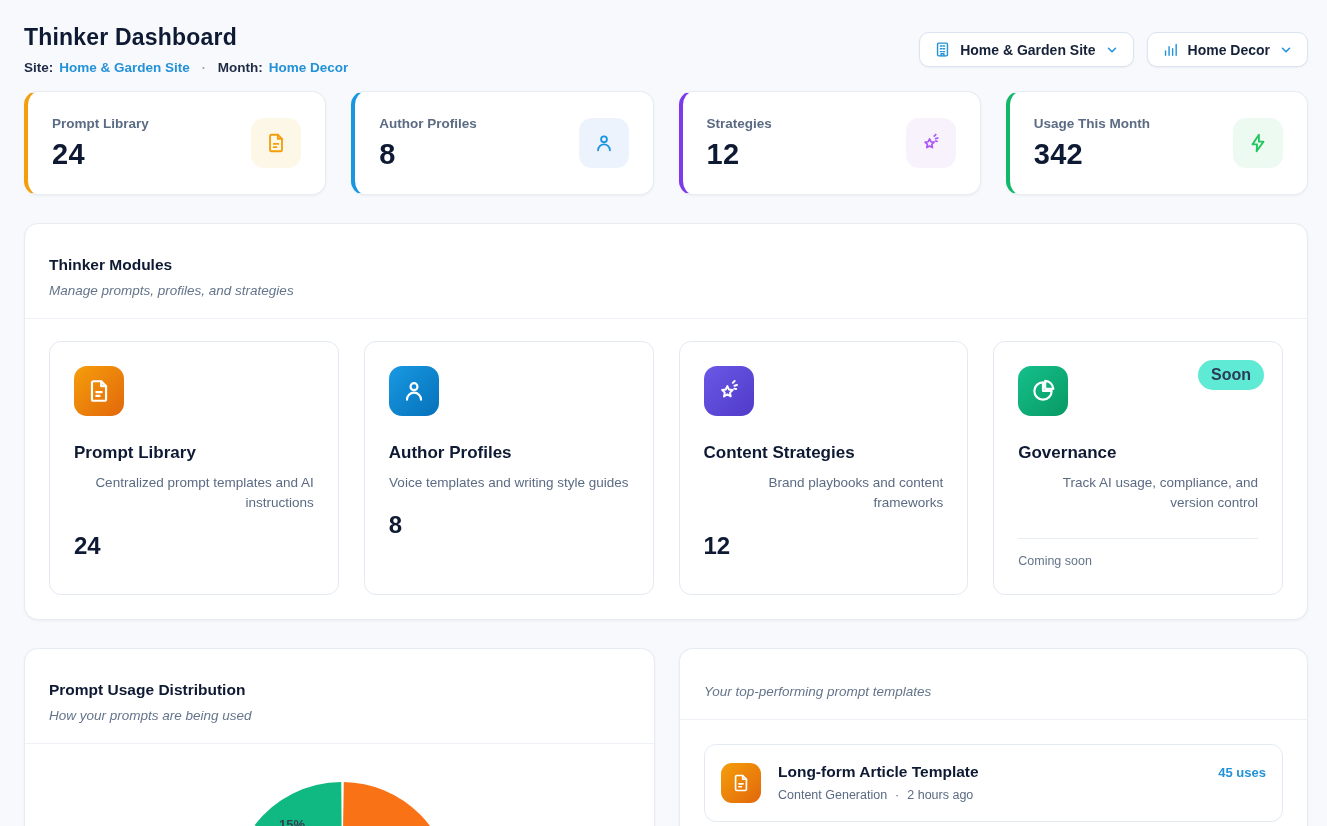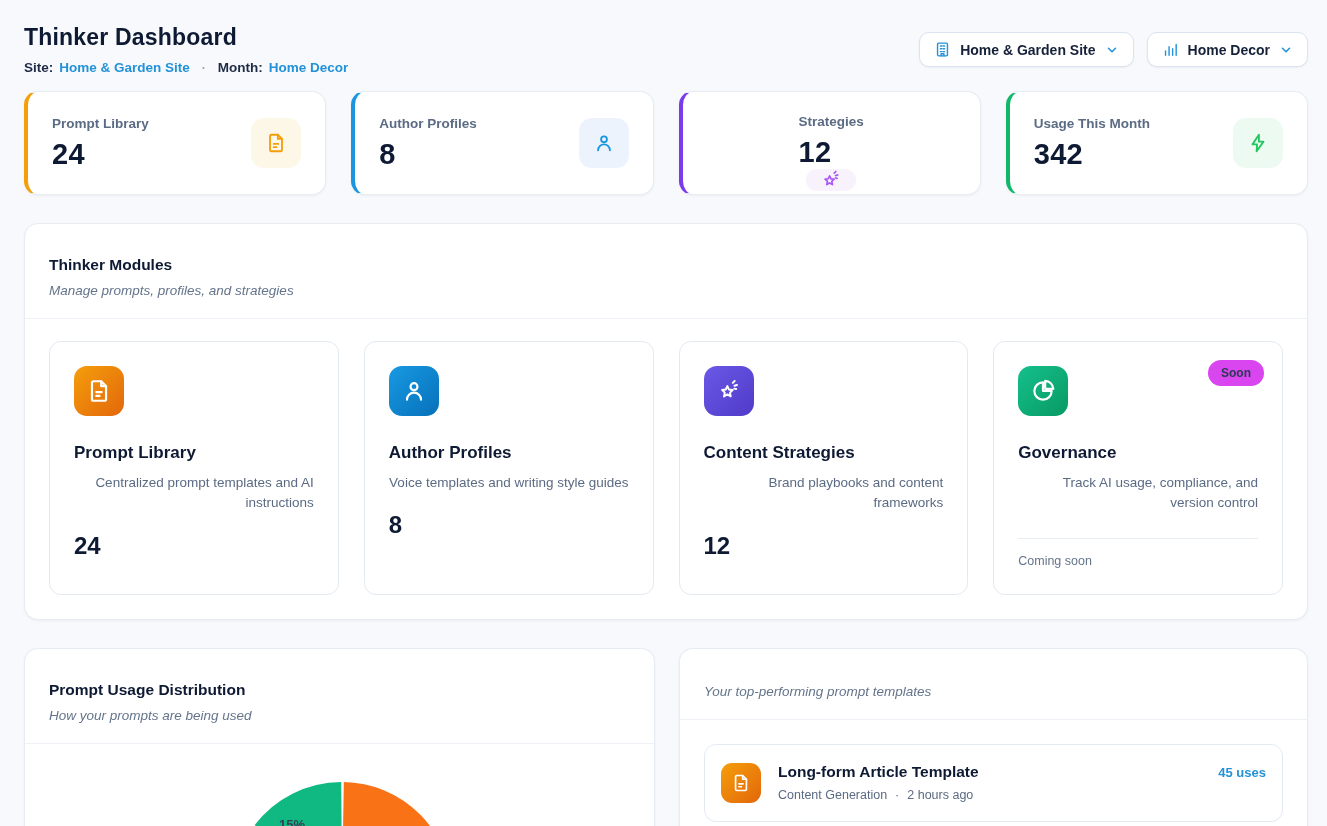--- a/index.html
+++ b/index.html
@@ -49,22 +49,22 @@
   .mod-grid { display:grid; grid-template-columns:repeat(4,1fr); gap:25px; padding:22px 24px 24px; }
   .mod {
     position:relative; border:1px solid #e3e9f2; border-radius:12px; padding:24px; height:254px;
     cursor:pointer; background:#fff;
   }
   .mod .mic { width:50px; height:50px; border-radius:13px; display:flex; align-items:center; justify-content:center; }
   .mod .mt { font-size:17px; font-weight:800; color:#0e1a33; margin-top:27px; }
   .mod .md { font-size:13.5px; color:#5b6b83; line-height:1.5; margin-top:10px;text-align:right; }
   .mod .mc { font-size:24px; font-weight:800; color:#0e1a33; margin-top:18px; }
   .badge {
-    position:absolute; top:18px; right:18px; background:#d946ef; color:#2b3a55;
-    font-size:12px; font-weight:700; padding:6px 13px; border-radius:999px;
+    position:absolute; top:18px; right:18px; background:#5eead4; color:#2b3a55;
+    font-size:16px; font-weight:700; padding:6px 13px; border-radius:999px;
   }
   .mod .div { border-top:1px solid #e8edf4; margin-top:24px; }
   .mod .soon { font-size:12.5px; color:#64748b; margin-top:15px; }
 
   
   .bottom { display:grid; grid-template-columns:631px 629px; gap:24px; margin-top:28px; }
   .bcard { background:#fff; border:1px solid #e7ecf3; border-radius:14px 14px 0 0; border-bottom:none;
            box-shadow:0 1px 3px rgba(15,23,42,.05); height:400px; overflow:hidden; }
   .chart-area { position:relative; height:300px; }
   .chart-area svg { position:absolute; left:207px; top:38px; }
@@ -155,21 +155,21 @@
         <div class="val">8</div>
       </div>
       <div class="ic" style="background: rgb(236, 243, 252);">
         <svg width="22" height="22" viewBox="0 0 24 24" fill="none" stroke="#1a96e0" stroke-width="2" stroke-linecap="round" stroke-linejoin="round">
             <circle cx="12" cy="8" r="3.2"></circle>
             <path d="M5.5 20a6.5 6.5 0 0 1 13 0"></path>
           </svg>
       </div>
     </div>
 
-    <div class="stat" style="border-left-color: rgb(124, 58, 237); flex-direction: column;">
+    <div class="stat" style="border-left-color: rgb(124, 58, 237);">
       <div>
         <div class="lbl">Strategies</div>
         <div class="val">12</div>
       </div>
       <div class="ic" style="background: rgb(248, 242, 253);">
         <svg width="22" height="22" viewBox="0 0 24 24" fill="none" stroke="#a855f7" stroke-width="1.8" stroke-linecap="round" stroke-linejoin="round">
             <path d="M10.5 7.5l1.5 3.2 3.4.4-2.5 2.4.7 3.5-3.1-1.8-3.1 1.8.7-3.5L5.6 11l3.4-.4z"></path>
             <path d="M15.5 4.5l1.8-1.8M17 7.2l2.4-.7M16.8 9.8l1.8.4"></path>
           </svg>
       </div>

